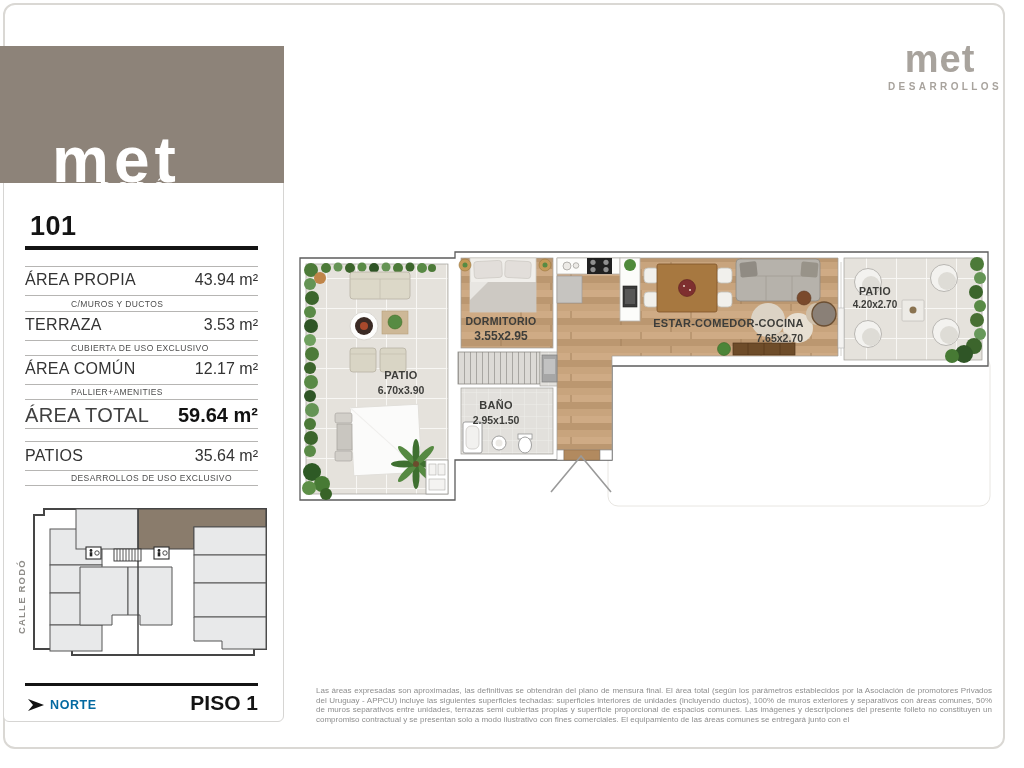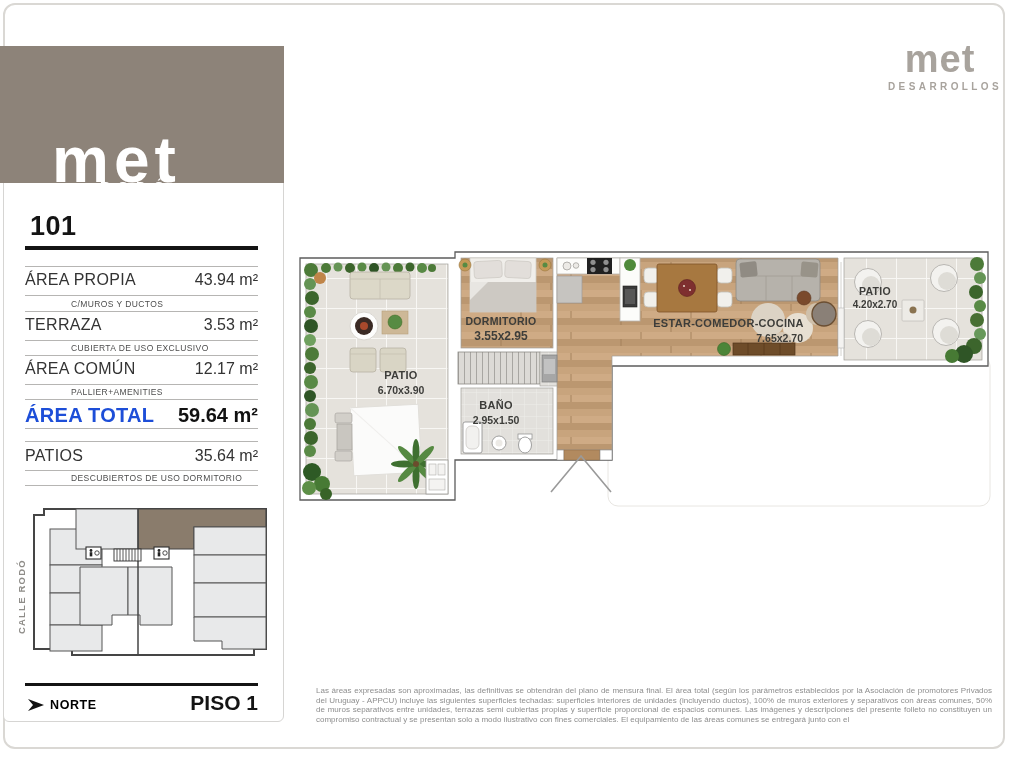--- a/index.html
+++ b/index.html
@@ -22,28 +22,28 @@
   .met-logo-sub{position:absolute;left:100px;top:133px;width:124px;text-align:left;font-size:14px;font-weight:700;letter-spacing:7.5px;color:#fff;}
 
   .unit-number{position:absolute;left:30px;top:211px;font-size:27px;font-weight:800;letter-spacing:.5px;color:#141414;}
   .unit-type{position:absolute;left:120px;top:214px;width:138px;text-align:right;font-size:22px;font-weight:400;color:#303030;letter-spacing:.5px;}
 
   .rule{position:absolute;background:#141414;}
   .hairline{position:absolute;background:#b6b5b3;height:1px;}
   .a-label{position:absolute;left:25px;font-size:16px;font-weight:400;color:#333;letter-spacing:.3px;}
   .a-value{position:absolute;left:120px;width:138px;text-align:right;font-size:16px;font-weight:400;color:#333;}
   .a-note{position:absolute;left:25px;font-size:8.5px;font-weight:400;color:#4d4d4d;letter-spacing:.4px;margin-left:46px;}
-  .total .a-label{font-size:20px;font-weight:700;color:#1d4ed8;}
+  .total .a-label{font-size:20px;font-weight:400;color:#404040;}
   .total .a-value{font-size:20px;font-weight:800;color:#111;}
 
   #keyplan-svg{position:absolute;left:14px;top:503px;}
   .street-label{position:absolute;left:16px;top:634px;width:110px;transform:rotate(-90deg);transform-origin:0 0;font-size:9.5px;font-weight:600;letter-spacing:1.2px;color:#8f8d89;}
 
   #north-icon{position:absolute;left:27px;top:698px;}
-  .north-label{position:absolute;left:50px;top:698px;font-size:12.5px;font-weight:800;letter-spacing:.6px;color:#000000;}
+  .north-label{position:absolute;left:50px;top:698px;font-size:12.5px;font-weight:800;letter-spacing:.6px;color:#0369a1;}
   .floor-label{position:absolute;left:158px;top:691px;width:100px;text-align:right;font-size:21px;font-weight:800;color:#141414;}
 
   
   #dev-logo{position:absolute;left:888px;top:40px;width:104px;text-align:center;color:var(--logo-gray);}
   .dev-met{font-size:38px;font-weight:800;line-height:1;letter-spacing:1px;}
   .dev-sub{margin-top:3px;font-size:10px;font-weight:600;letter-spacing:3.4px;}
 
   
   #plan{position:absolute;left:296px;top:248px;width:700px;height:262px;}
   #plan svg{position:absolute;left:0;top:0;}
@@ -101,21 +101,21 @@
     <div class="a-label" style="top:404px;">ÁREA TOTAL</div>
     <div class="a-value" style="top:404px;">59.64 m²</div>
     <div class="hairline" style="left:25px;top:428px;width:233px;"></div>
     <div class="hairline" style="left:25px;top:441px;width:233px;"></div>
   </div>
 
   <div>
     <div class="a-label" style="top:447px;">PATIOS</div>
     <div class="a-value" style="top:447px;">35.64 m²</div>
     <div class="hairline" style="left:25px;top:470px;width:233px;"></div>
-    <div class="a-note" style="top:473px;">DESCUBIERTOS DE USO DORMITORIO</div>
+    <div class="a-note" style="top:473px;">DESARROLLOS DE USO EXCLUSIVO</div>
     <div class="hairline" style="left:25px;top:485px;width:233px;"></div>
   </div>
 
   <div class="street-label">CALLE RODÓ</div>
   <svg id="keyplan-svg" width="266" height="160" viewBox="0 0 266 160">
     <g>
       <path d="M20,12 L30,12 L30,6 L252,6 L252,146 L240,146 L240,152 L58,152 L58,146 L20,146 Z" fill="#ffffff" stroke="#454545" stroke-width="2"></path>
     </g>
     <path d="M124,6 H252 V24 L180,24 L180,46 L124,46 Z" style="fill:var(--keyplan-highlight)" stroke="#454545" stroke-width="1.2"></path>
     <g fill="#e8e9ea" stroke="#555" stroke-width="1">

